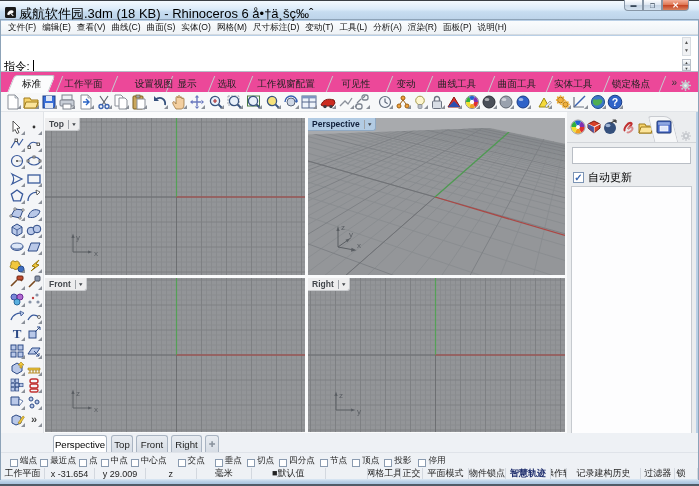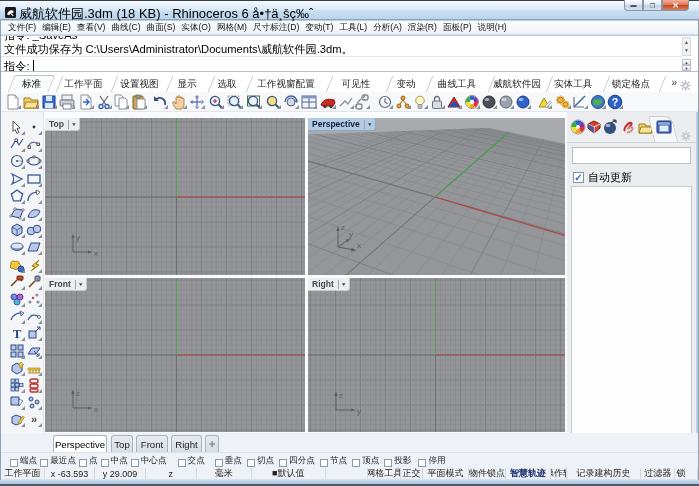--- a/index.html
+++ b/index.html
@@ -15,21 +15,21 @@
 #menubar span{padding:0 3px}
 #cmdwrap{left:1px;top:36px;width:697px;height:36px;background:#fff;border-bottom:1px solid #b6bec8;overflow:hidden;font-size:11.2px;color:#000}
 #cmdhist{position:absolute;left:0px;top:0;width:681px;height:21px;border-bottom:1px solid #e3e7eb;overflow:hidden}
 #cmdhist .l1{position:absolute;left:3px;top:-8px}
 #cmdhist .l2{position:absolute;left:3px;top:6px}
 #cmdline{position:absolute;left:3px;top:23px}
 #cursor{display:inline-block;width:1px;height:12px;background:#000;vertical-align:-2px}
 #cscroll{position:absolute;right:7px;top:1px;width:9px;height:19px;background:#f0f1f3;border:1px solid #d8dce1;font-size:5px;color:#555;text-align:center;line-height:8px}
 #cspin{position:absolute;right:7px;top:23px;width:9px;height:13px}
 #cspin div{height:6px;background:linear-gradient(#fcfdfe,#dfe4ea);border:1px solid #b9c0c9;font-size:4px;color:#444;text-align:center;line-height:5px}
-#tabbar{left:1px;top:72px;width:697px;height:22px;background:#ffffff;border-bottom:1px solid #cfd3d8}
+#tabbar{left:1px;top:72px;width:697px;height:22px;background:#ec4899;border-bottom:1px solid #cfd3d8}
 .ttab{position:absolute;top:3px;height:17px;transform:skewX(-22deg);border-radius:3px 3px 0 0}
 .tsep{position:absolute;top:4px;height:16px;width:1px;background:#c6cad0;transform:skewX(-22deg)}
 .ttab.active{background:#fbfcfd;z-index:3;border:1px solid #bfc3c9;border-bottom:none;box-shadow:0 1px 0 #fbfcfd}
 .tlab{position:absolute;top:6px;font-size:9.6px;color:#222;z-index:4;white-space:nowrap}
 .tlab.active{color:#000}
 #ovf{position:absolute;right:21px;top:5px;font-size:10px;color:#333;z-index:4}
 #gear{position:absolute;right:7px;top:5px;width:11px;height:11px;z-index:4}
 #toolbar{left:1px;top:92px;width:697px;height:20px;background:#f7f8f9;border-bottom:1px solid #e2e5e9}
 #toolbar .ic{position:absolute;top:2px;width:16px;height:16px}
 #leftbar{left:1px;top:112px;width:43px;height:341px;background:#f4f5f7;border-right:1px solid #e0e3e7}
@@ -85,52 +85,48 @@
     <span>网格(M)</span>
     <span>尺寸标注(D)</span>
     <span>变动(T)</span>
     <span>工具(L)</span>
     <span>分析(A)</span>
     <span>渲染(R)</span>
     <span>面板(P)</span>
     <span>说明(H)</span>
   </div>
 <div class="abs" id="cmdwrap">
-  <div id="cmdhist">
-      <div class="l1">指令: _SaveAs</div>
-      <div class="l2">文件成功保存为 C:\Users\Administrator\Documents\威航软件园.3dm。</div>
-    </div>
   <div id="cmdline">指令: <span id="cursor"></span></div>
   <div id="cscroll">▲<br>▼</div>
   <div id="cspin">
       <div>▲</div>
       <div>▼</div>
     </div>
 </div>
 <div class="abs" id="tabbar">
     <div class="ttab active" style="left:10px;width:41px"></div>
     <div class="tlab active" style="left:6px;width:49px;text-align:center">标准</div>
     <div class="tsep" style="left:58px"></div>
     <div class="tlab" style="left:55px;width:55px;text-align:center">工作平面</div>
     <div class="tsep" style="left:113px"></div>
-    <div class="tlab" style="left:111px;width:55px;text-align:center">设置视图</div>
+    <div class="tlab" style="left:117px;width:55px;text-align:right">设置视图</div>
     <div class="tsep" style="left:168px"></div>
     <div class="tlab" style="left:165px;width:42px;text-align:center">显示</div>
     <div class="tsep" style="left:210px"></div>
     <div class="tlab" style="left:207px;width:38px;text-align:center">选取</div>
     <div class="tsep" style="left:248px"></div>
     <div class="tlab" style="left:245px;width:80px;text-align:center">工作视窗配置</div>
     <div class="tsep" style="left:328px"></div>
     <div class="tlab" style="left:325px;width:60px;text-align:center">可见性</div>
     <div class="tsep" style="left:388px"></div>
     <div class="tlab" style="left:385px;width:40px;text-align:center">变动</div>
     <div class="tsep" style="left:428px"></div>
     <div class="tlab" style="left:425px;width:62px;text-align:center">曲线工具</div>
     <div class="tsep" style="left:490px"></div>
-    <div class="tlab" style="left:487px;width:58px;text-align:center">威航软件园</div>
+    <div class="tlab" style="left:487px;width:58px;text-align:center">曲面工具</div>
     <div class="tsep" style="left:548px"></div>
     <div class="tlab" style="left:553px;width:57px;text-align:left">实体工具</div>
     <div class="tsep" style="left:605px"></div>
     <div class="tlab" style="left:602px;width:56px;text-align:center">锁定格点</div>
     <div class="tsep" style="left:661px"></div>
     <div id="ovf">»</div>
     <div id="gear"><svg width="11" height="11" viewBox="0 0 16 16">
         <circle cx="8" cy="8" r="5" fill="#c6c9ce"></circle>
         <circle cx="8" cy="8" r="2" fill="#eceef1"></circle>
         <g fill="#c6c9ce">
@@ -699,21 +695,21 @@
     <div class="os" style="margin-right:5px;"><span class="cb"></span>垂点</div>
     <div class="os" style="margin-right:5px;"><span class="cb"></span>切点</div>
     <div class="os" style="margin-right:5px;"><span class="cb"></span>四分点</div>
     <div class="os" style="margin-right:5px;"><span class="cb"></span>节点</div>
     <div class="os" style="margin-right:5px;"><span class="cb"></span>顶点</div>
     <div class="os" style="margin-right:1px;"><span class="cb"></span>投影</div>
     <div class="os" style="margin-right:5px;margin-left:6px;"><span class="cb"></span>停用</div>
   </div>
 <div class="abs" id="statusbar">
     <div class="cell" style="width:45px">工作平面</div>
-    <div class="cell" style="width:51px">x -63.593</div>
+    <div class="cell" style="width:51px">x -31.654</div>
     <div class="cell" style="width:52px">y 29.009</div>
     <div class="cell" style="width:52px">z</div>
     <div class="cell" style="width:56px">毫米</div>
     <div class="cell" style="width:76px">■默认值</div>
     <div class="cell" style="width:43px"></div>
     <div class="cell" style="width:34px">网格工具</div>
     <div class="cell" style="width:22px">正交</div>
     <div class="cell" style="width:47px">平面模式</div>
     <div class="cell" style="width:38px">物件锁点</div>
     <div class="cell" style="width:46px;font-weight:bold;color:#1a2a6a">智慧轨迹</div>

